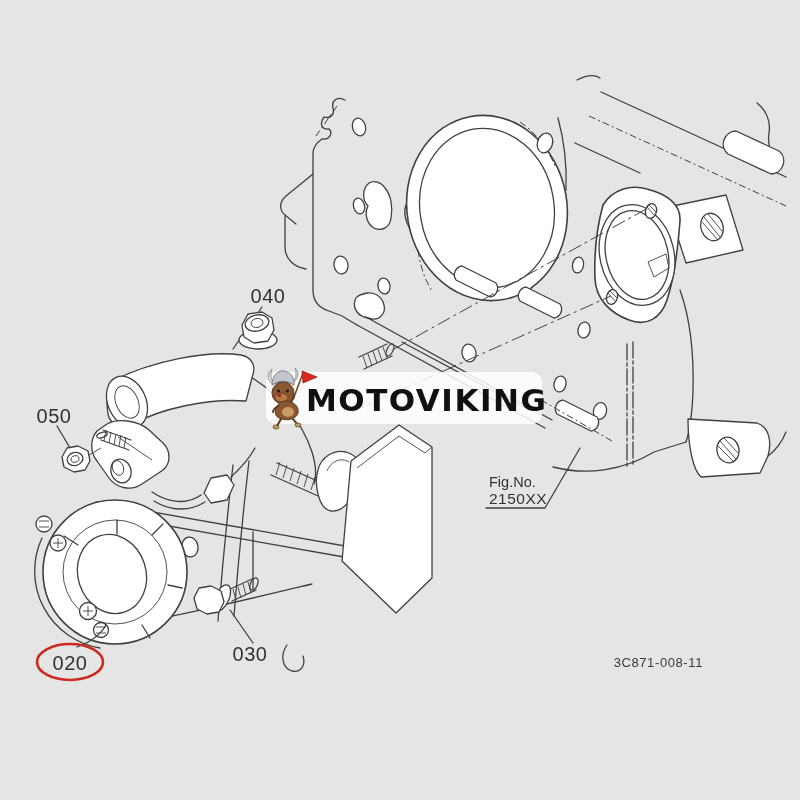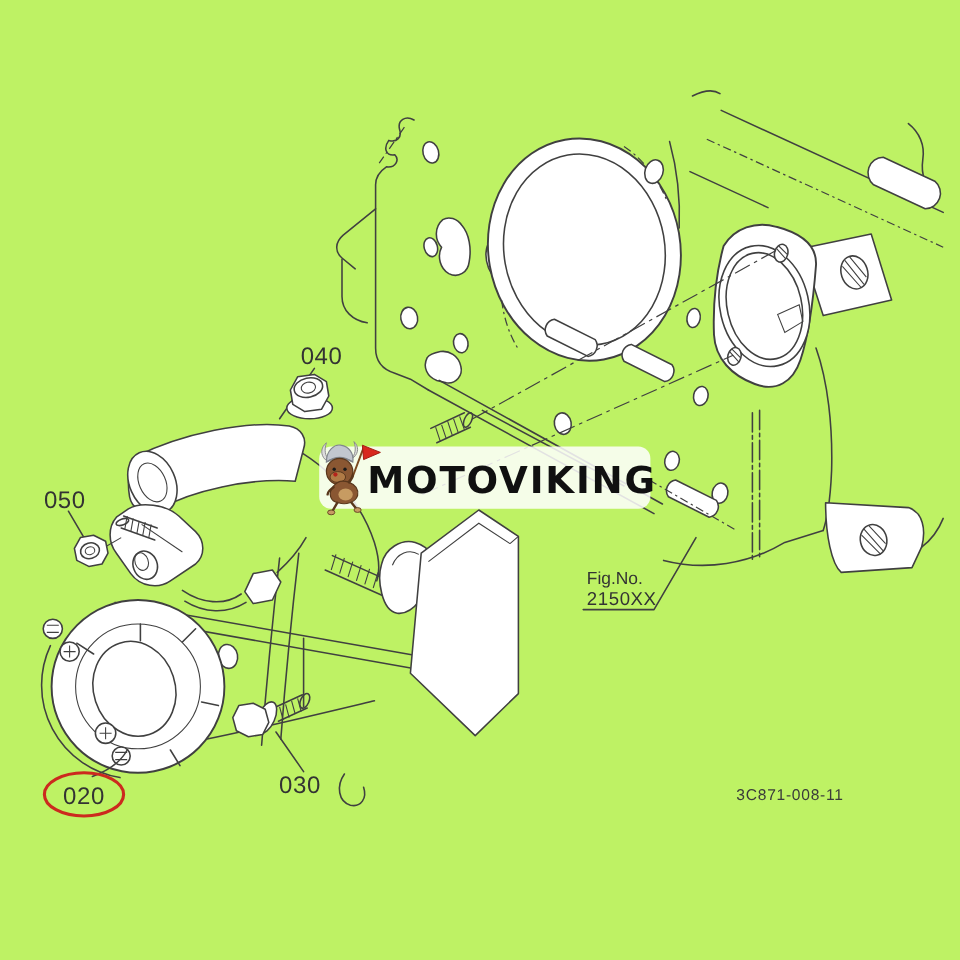--- a/index.html
+++ b/index.html
@@ -1,16 +1,16 @@
 <!DOCTYPE html>
 <html><head>
 <meta charset="utf-8">
 <style>
   html,body{margin:0;padding:0;background:#ffffff;}
-  .canvas{position:relative;width:800px;height:800px;background:#bef264;overflow:hidden;
+  .canvas{position:relative;width:800px;height:800px;background:#e5e5e5;overflow:hidden;
           font-family:"Liberation Sans",sans-serif;}
   svg{position:absolute;left:0;top:0;}
   .ln{stroke:#404040;stroke-width:1.3;fill:none;stroke-linecap:round;stroke-linejoin:round;}
   .lnf{stroke:#404040;stroke-width:1.3;fill:#ffffff;stroke-linejoin:round;}
   .lnf2{stroke:#404040;stroke-width:1.6;fill:#ffffff;stroke-linejoin:round;}
   .thin{stroke:#404040;stroke-width:0.9;fill:none;}
   .cl{stroke:#404040;stroke-width:1;fill:none;stroke-dasharray:14 4 3 4;}
   .dd{stroke:#404040;stroke-width:1;fill:none;stroke-dasharray:7 3 2 3;}
   .part-label{font-family:"Liberation Sans",sans-serif;font-size:20px;fill:#333;letter-spacing:.5px;}
   .fig-label{font-family:"Liberation Sans",sans-serif;font-size:14.5px;fill:#333;}

